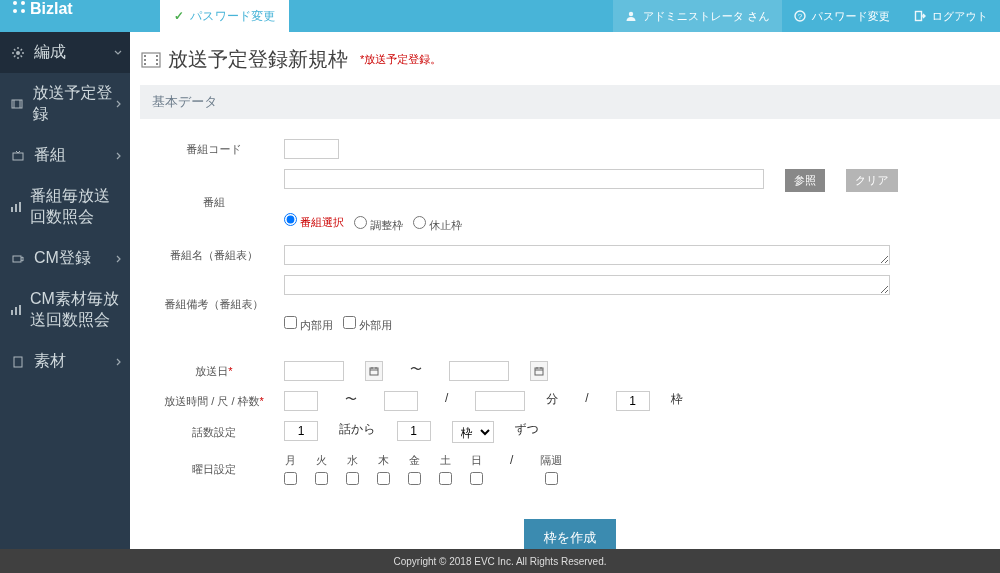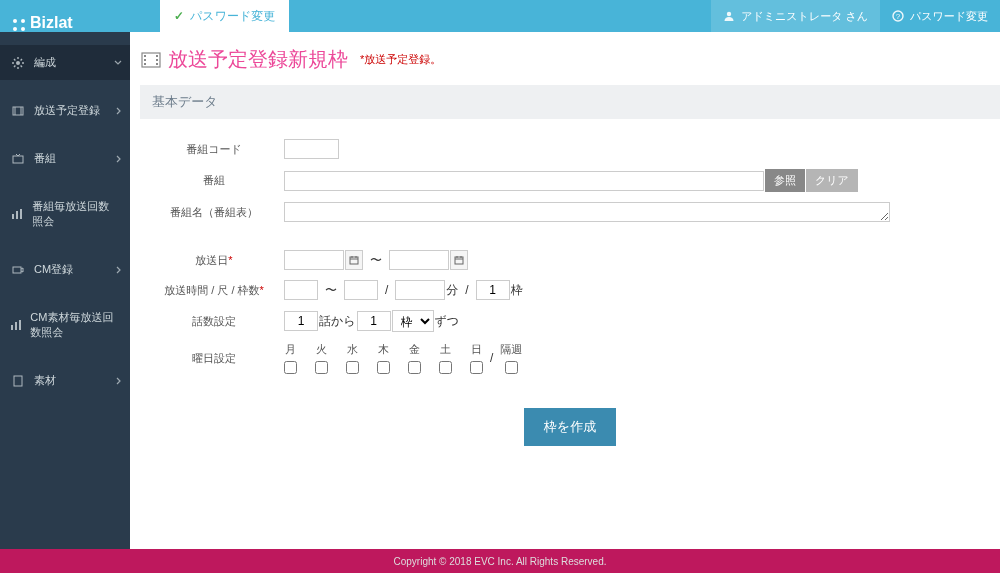--- a/index.html
+++ b/index.html
@@ -1,48 +1,48 @@
 <!DOCTYPE html>
 <html><head>
   <meta charset="utf-8">
   <style>
     * { box-sizing: border-box; margin: 0; padding: 0; }
     body { font-family: "Hiragino Kaku Gothic Pro", "Meiryo", sans-serif; font-size: 12px; color: #333; background: #fff; width: 1000px; height: 573px; overflow: hidden; }
     
     .topbar { height: 32px; background: #48b4d8; display: flex; align-items: stretch; color: #fff; }
-    .logo { width: 160px; display: flex; align-items: flex-end; padding-left: 12px; font-size: 16px; font-weight: bold; }
+    .logo { width: 160px; display: flex; align-items: flex-start; padding-left: 12px; font-size: 16px; font-weight: bold; }
     .logo-icon { margin-right: 4px; }
     .tab { background: #fff; color: #48b4d8; display: flex; align-items: center; padding: 0 14px; font-size: 12px; }
     .tab .check { color: #4caf50; margin-right: 6px; font-weight: bold; }
     .topbar-spacer { flex: 1; }
     .topbar-btn { display: flex; align-items: center; padding: 8px 12px; font-size: 11px; cursor: pointer; }
     .topbar-btn .icon { margin-right: 6px; opacity: 0.9; }
     .topbar-btn.admin { background: rgba(255,255,255,0.15); }
     
     .layout { display: flex; height: calc(573px - 32px - 24px); }
     
     .sidebar { width: 130px; background: #2a3b4c; color: #cfd8dc; display: flex; flex-direction: column; }
-    .side-item { display: flex; align-items: center; padding: 10px 10px; font-size: 11px; cursor: pointer; position: relative; margin-top: 13px; }
+    .side-item { display: flex; align-items: center; padding: 10px 10px; font-size: 16px; cursor: pointer; position: relative; }
     .side-item .si-icon { width: 16px; margin-right: 8px; opacity: 0.8; display: inline-flex; justify-content: center; }
     .side-item .chev { position: absolute; right: 8px; opacity: 0.7; }
     .side-item.top { background: #1f2c3a; }
     
     .main { flex: 1; background: #fff; overflow: auto; }
     .page-title { display: flex; align-items: center; padding: 14px 10px 12px 0; margin-left: 0; }
     .page-title .pt-icon { width: 22px; height: 22px; display:inline-flex; align-items:center; justify-content:center; margin: 0 6px 0 0; color:#888; }
-    .page-title h1 { font-size: 20px; font-weight: normal; color: #ec4899; margin-right: 12px; }
+    .page-title h1 { font-size: 20px; font-weight: normal; color: #404040; margin-right: 12px; }
     .page-title .req { color: #c00; font-size: 11px; }
     .main-inner { padding-left: 10px; }
     
     .panel-head { background: #eef0f2; color: #6b7b8a; padding: 8px 12px; font-size: 13px; }
     .form { padding: 20px 14px 24px 14px; background:#fff; }
     .row { display: flex; align-items: center; margin-bottom: 10px; }
     .row .label { width: 130px; text-align: center; padding-right: 10px; color:#555; font-size:11px; }
     .row .label .star { color:#c00; }
-    .row .field { flex:1; display:flex; align-items:center; gap:1px; flex-wrap: wrap; }
+    .row .field { flex:1; display:flex; align-items:flex-start; gap:21px; flex-wrap: wrap; }
     input[type=text], textarea, select { border:1px solid #ccc; font-size:12px; padding:3px 4px; background:#fff; }
     textarea { resize: both; }
     .code-input { width: 55px; background:#e6e6e6; border:1px solid #ccc; height:20px; }
     .wide-input { width: 480px; height:20px; }
     .wideta { width: 606px; height: 20px; }
     .btn { border:1px solid #bbb; background:#eee; color:#555; padding:3px 8px; font-size:11px; cursor:pointer; }
     .btn.ref { background:#888; color:#fff; border-color:#888; }
     .btn.clear { background:#b5b5b5; color:#fff; border-color:#b5b5b5; }
     .radio-set, .check-set { display:flex; align-items:center; gap:10px; font-size:11px; color:#555; }
     .radio-set label.sel { color:#c00; }
@@ -52,21 +52,21 @@
     .tiny { width:34px; height:20px; text-align:center; }
     .med { width:50px; height:20px; }
     .sel { height:22px; }
     
     .days { display:flex; gap:18px; align-items:flex-start; }
     .day { display:flex; flex-direction:column; align-items:center; font-size:11px; color:#555; gap:4px; }
     
     .submit-wrap { display:flex; justify-content:center; padding:24px 0 10px; }
     .submit { background:#3b8bb0; color:#fff; border:none; padding:10px 20px; font-size:13px; cursor:pointer; }
     
-    .footer { height:24px; background:#be185d; color:#ddd; font-size:10px; display:flex; align-items:center; justify-content:center; }
+    .footer { height:24px; background:#404040; color:#ddd; font-size:10px; display:flex; align-items:center; justify-content:center; }
     
     svg { display:block; }
   </style>
 </head>
 <body>
 
 <div class="topbar">
   <div class="logo">
     <span class="logo-icon">
       <svg width="14" height="14" viewBox="0 0 14 14">
@@ -93,20 +93,29 @@
     <span>アドミニストレータ さん</span>
   </div>
   <div class="topbar-btn">
     <span class="icon">
       <svg width="12" height="12" viewBox="0 0 12 12" fill="none" stroke="#fff" stroke-width="1.4">
           <circle cx="6" cy="6" r="5"></circle>
           <text x="6" y="9" text-anchor="middle" font-size="8" fill="#fff" stroke="none">?</text>
         </svg>
     </span>
     <span>パスワード変更</span>
+  </div>
+  <div class="topbar-btn">
+    <span class="icon">
+      <svg width="12" height="12" viewBox="0 0 12 12" fill="none" stroke="#fff" stroke-width="1.4">
+          <rect x="1.5" y="1.5" width="6" height="9"></rect>
+          <path d="M7 6h4M9 4l2 2-2 2"></path>
+        </svg>
+    </span>
+    <span>ログアウト</span>
   </div>
 </div>
 
 <div class="layout">
   <div class="sidebar">
     <div class="side-item top">
       <span class="si-icon">
           <svg width="12" height="12" viewBox="0 0 12 12" fill="#cfd8dc">
             <circle cx="6" cy="6" r="2"></circle>
             <path d="M6 0v2M6 10v2M0 6h2M10 6h2M2 2l1.4 1.4M8.6 8.6L10 10M10 2 8.6 3.4M3.4 8.6 2 10" stroke="#cfd8dc" stroke-width="1.4"></path>
@@ -222,27 +231,42 @@
           <div class="field">
               <input type="text" class="code-input" disabled="" style="">
             </div>
         </div>
         <div class="row">
           <div class="label">番組</div>
           <div class="field">
             <input type="text" class="wide-input" style="">
             <button class="btn ref">参照</button>
             <button class="btn clear">クリア</button>
+            <div class="radio-set">
+              <label class="sel"><input type="radio" name="st" checked="" style=""> <span>番組選択</span></label>
+              <label><input type="radio" name="st" style=""> <span>調整枠</span></label>
+              <label><input type="radio" name="st" style=""> <span>休止枠</span></label>
+            </div>
           </div>
         </div>
         <div class="row">
           <div class="label">番組名（番組表）</div>
           <div class="field">
               <textarea class="wideta" style=""></textarea>
             </div>
+        </div>
+        <div class="row">
+          <div class="label">番組備考（番組表）</div>
+          <div class="field">
+            <textarea class="wideta" style=""></textarea>
+            <div class="check-set">
+              <label><input type="checkbox" style=""> <span>内部用</span></label>
+              <label><input type="checkbox" style=""> <span>外部用</span></label>
+            </div>
+          </div>
         </div>
 
         <div style="height:18px"></div>
 
         <div class="row">
           <div class="label"><span>放送日</span><span class="star">*</span></div>
           <div class="field">
             <input type="text" class="date-input" style="">
             <span class="cal-btn">
                 <svg width="10" height="10" viewBox="0 0 10 10" fill="none" stroke="#666" stroke-width="1">

